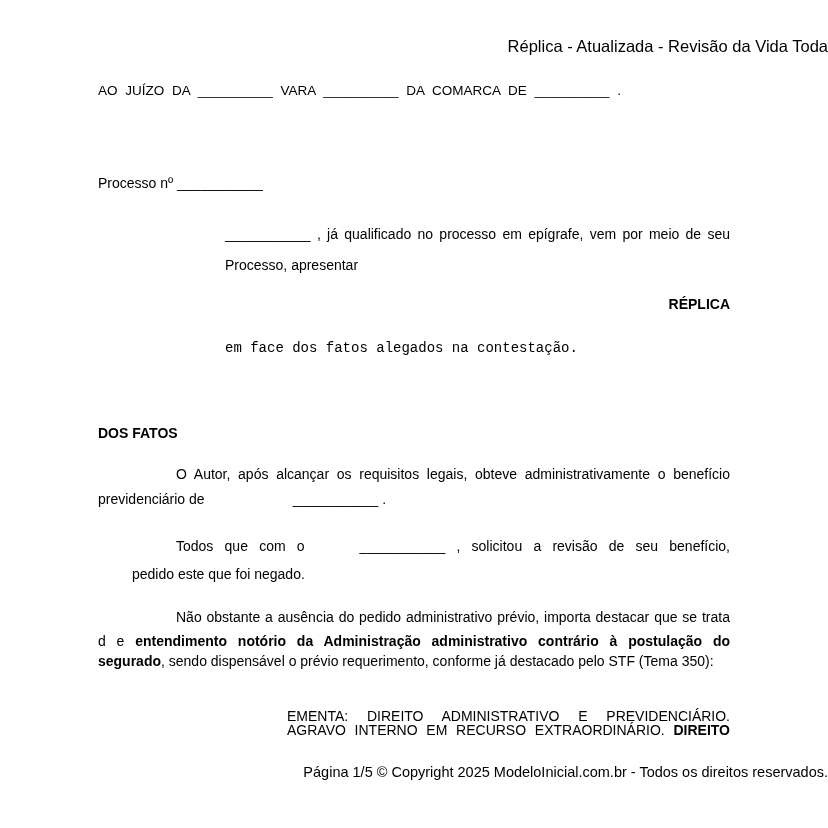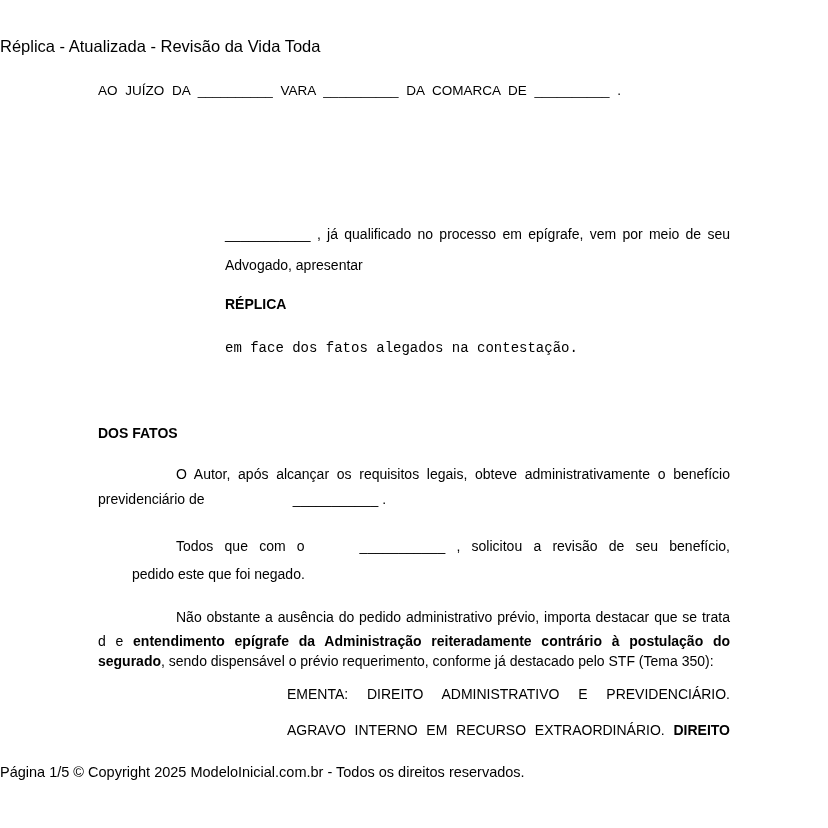--- a/index.html
+++ b/index.html
@@ -33,21 +33,21 @@
     width: 443px;
   }
   .justify-full {
     text-align: justify;
     text-align-last: justify;
   }
   .first-indent {
     text-indent: 78px;
   }
   .bold { font-weight: bold; }
-  .center { text-align: left; }
+  .center { text-align: right; }
   .title-line {
     left: 0;
     width: 828px;
     font-size: 16.5px;
     line-height: 20px;
   }
   .court-line {
     font-weight: normal;
     font-size: 13.5px;
     word-spacing: 4px;
@@ -63,44 +63,45 @@
 </style>
 </head>
 <body>
 
 <div class="page">
 
   <div class="line title-line center" style="top: 36px;">Réplica - Atualizada - Revisão da Vida Toda</div>
 
   <div class="line court-line" style="top: 82px;">AO JUÍZO DA __________ VARA __________ DA COMARCA DE __________ .</div>
 
+  <div class="line" style="top: 174px;">Processo nº ___________</div>
 
   <div class="line block-indent justify-full" style="top: 225px;">___________ , já qualificado no processo em epígrafe, vem por meio de seu</div>
 
-  <div class="line block-indent" style="top: 256px;">Advogado, apresentar</div>
+  <div class="line block-indent" style="top: 256px;">Processo, apresentar</div>
 
   <div class="line block-indent center bold" style="top: 295px;">RÉPLICA</div>
 
   <div class="line block-indent" style="top: 339px; font-family: Liberation Mono, monospace;">em face dos fatos alegados na contestação.</div>
 
   <div class="line bold" style="top: 424px;">DOS FATOS</div>
 
   <div class="line justify-full first-indent" style="top: 465px;">O Autor, após alcançar os requisitos legais, obteve administrativamente o benefício</div>
 
   <div class="line" style="top: 490px;"><span>previdenciário de</span><span class="gap-90"></span><span>___________</span> <span>.</span></div>
 
   <div class="line justify-full first-indent" style="top: 537px;"><span>Todos que com o</span><span class="gap-55"></span><span>___________</span> <span>, solicitou a revisão de seu benefício,</span></div>
 
   <div class="line" style="top: 565px; padding-left: 34px;">pedido este que foi negado.</div>
 
   <div class="line justify-full first-indent" style="top: 608px;">Não obstante a ausência do pedido administrativo prévio, importa destacar que se trata</div>
 
-  <div class="line justify-full" style="top: 632px;"><span>d e</span> <span class="bold">entendimento epígrafe da Administração reiteradamente contrário à postulação do</span></div>
+  <div class="line justify-full" style="top: 632px;"><span>d e</span> <span class="bold">entendimento notório da Administração administrativo contrário à postulação do</span></div>
 
   <div class="line" style="top: 652px;"><span class="bold">segurado</span><span>, sendo dispensável o prévio requerimento, conforme já destacado pelo STF (Tema 350):</span></div>
 
-  <div class="line ementa-indent justify-full" style="top: 685px;">EMENTA: DIREITO ADMINISTRATIVO E PREVIDENCIÁRIO.</div>
+  <div class="line ementa-indent justify-full" style="top: 707px;">EMENTA: DIREITO ADMINISTRATIVO E PREVIDENCIÁRIO.</div>
 
   <div class="line ementa-indent justify-full" style="top: 721px;"><span>AGRAVO INTERNO EM RECURSO EXTRAORDINÁRIO.</span> <span class="bold">DIREITO</span></div>
 
   <div class="line footer-line center" style="top: 763px;">Página 1/5 © Copyright 2025 ModeloInicial.com.br - Todos os direitos reservados.</div>
 
 </div>
 
 </body></html>

